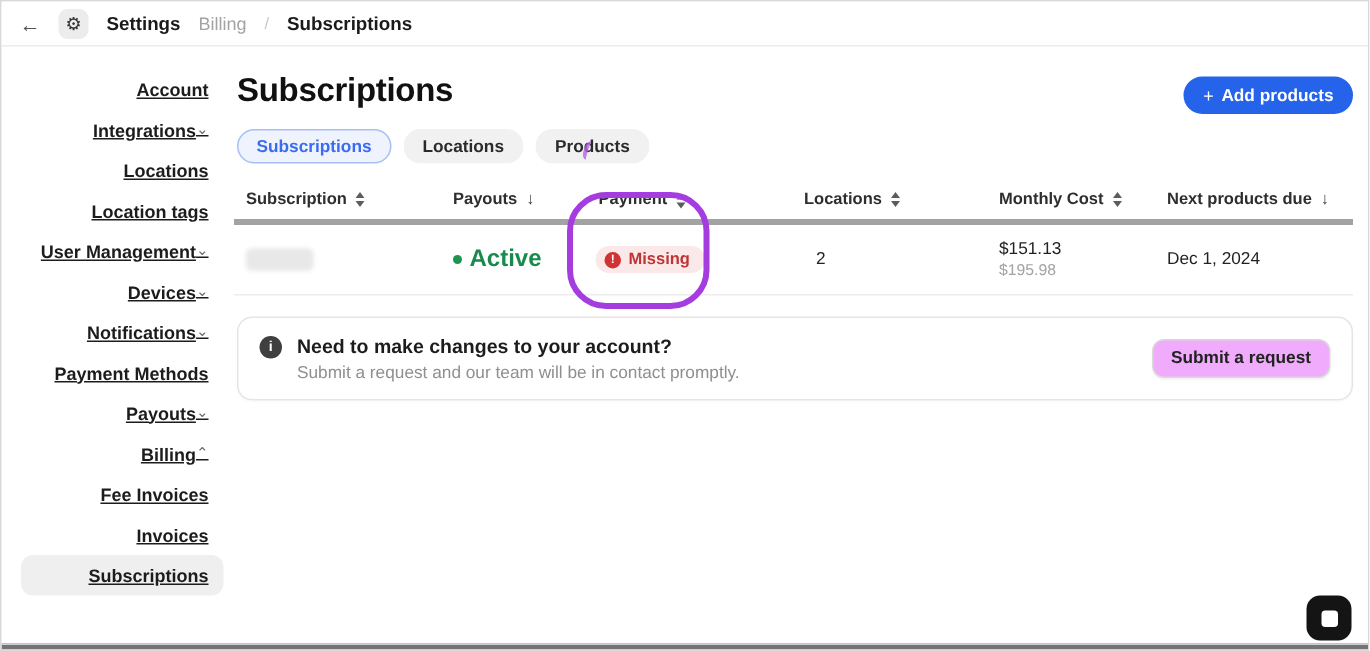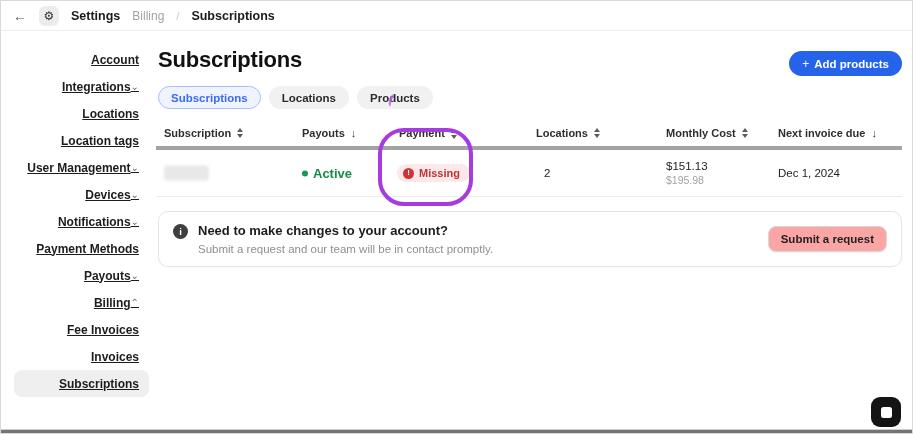--- a/index.html
+++ b/index.html
@@ -51,41 +51,41 @@
   .sort-both { display:inline-flex; flex-direction:column; gap:2px; }
   .tri-up { width:0; height:0; border-left:3px solid transparent; border-right:3px solid transparent;
             border-bottom:4px solid #5c5c5c; }
   .tri-down { width:0; height:0; border-left:3px solid transparent; border-right:3px solid transparent;
               border-top:4px solid #5c5c5c; }
   .arrow-down { font-size:11px; color:#3a3a3a; line-height:1; }
 
   .trow { position:relative; height:47px; border-bottom:1px solid #ededed; }
   .td { position:absolute; top:50%; transform:translateY(-50%); font-size:11.5px; color:#222; }
   .redacted { width:45px; height:15px; background:#e8e8e8; border-radius:4px; filter:blur(1.5px); }
-  .status-active { display:flex; align-items:center; gap:5px; color:#188a4c; font-weight:bold; font-size:13px; }
+  .status-active { display:flex; align-items:center; gap:5px; color:#188a4c; font-weight:bold; font-size:16px; }
   .dot-green { width:6px; height:6px; border-radius:50%; background:#1f9352; }
   .badge-missing { display:inline-flex; align-items:center; gap:5px; background:#fbe9e9;
                    border-radius:11px; padding:3px 10px 3px 6px; color:#c03333;
                    font-weight:bold; font-size:11px; }
   .excl-circle { width:11px; height:11px; border-radius:50%; background:#cf3333; color:#fff;
                  font-size:8px; font-weight:bold; display:flex; align-items:center;
                  justify-content:center; line-height:1; }
   .cost-main { font-size:11.5px; color:#222; }
   .cost-sub  { font-size:10.5px; color:#a3a3a3; margin-top:2px; }
 
   
   .info-box { display:flex; align-items:flex-start; gap:10px; margin:14px 10px 0 2px;
               border:1px solid #e5e5e5; border-radius:10px; padding:11px 14px;
               box-shadow:0 1px 2px rgba(0,0,0,0.03); }
   .info-icon { width:15px; height:15px; min-width:15px; border-radius:50%; background:#3f3f3f;
                color:#fff; font-size:9.5px; font-weight:bold; display:flex; align-items:center;
                justify-content:center; margin-top:1px; font-style:normal; }
   .info-title { font-size:13px; font-weight:bold; color:#1c1c1c; }
   .info-sub { font-size:11.5px; color:#8f8f8f; margin-top:5px; }
-  .submit-btn { margin-left:auto; align-self:center; background:#fca5a5; border:1px solid #d9d9d9;
+  .submit-btn { margin-left:auto; align-self:center; background:#f0abfc; border:1px solid #d9d9d9;
                 border-radius:8px; padding:6px 12px; font-size:11.5px; font-weight:bold;
                 color:#222; cursor:pointer; box-shadow:0 1px 1px rgba(0,0,0,0.05);
                 white-space:nowrap; font-family:inherit;text-align:right; }
 
   
   .annotation { position:absolute; left:377px; top:127px; width:95px; height:78px;
                 border:4px solid #a43ce0; border-radius:26px; pointer-events:none; z-index:5; }
   .annotation-tick { position:absolute; left:388px; top:93px; width:7px; height:13px;
                      border-left:3px solid #b465e6; border-radius:60% 0 0 60%;
                      transform:rotate(18deg); opacity:0.8; pointer-events:none; z-index:5; }
@@ -213,21 +213,21 @@
             </span>
         </div>
         <div class="th c5">
           <span>Monthly Cost</span>
           <span class="sort-both">
               <i class="tri-up"></i>
               <i class="tri-down"></i>
             </span>
         </div>
         <div class="th c6">
-          <span>Next invoice due</span>
+          <span>Next products due</span>
           <span class="arrow-down">↓</span>
         </div>
       </div>
 
       <div class="trow">
         <div class="td c1">
             <div class="redacted"></div>
           </div>
         <div class="td c2">
           <span class="status-active">

